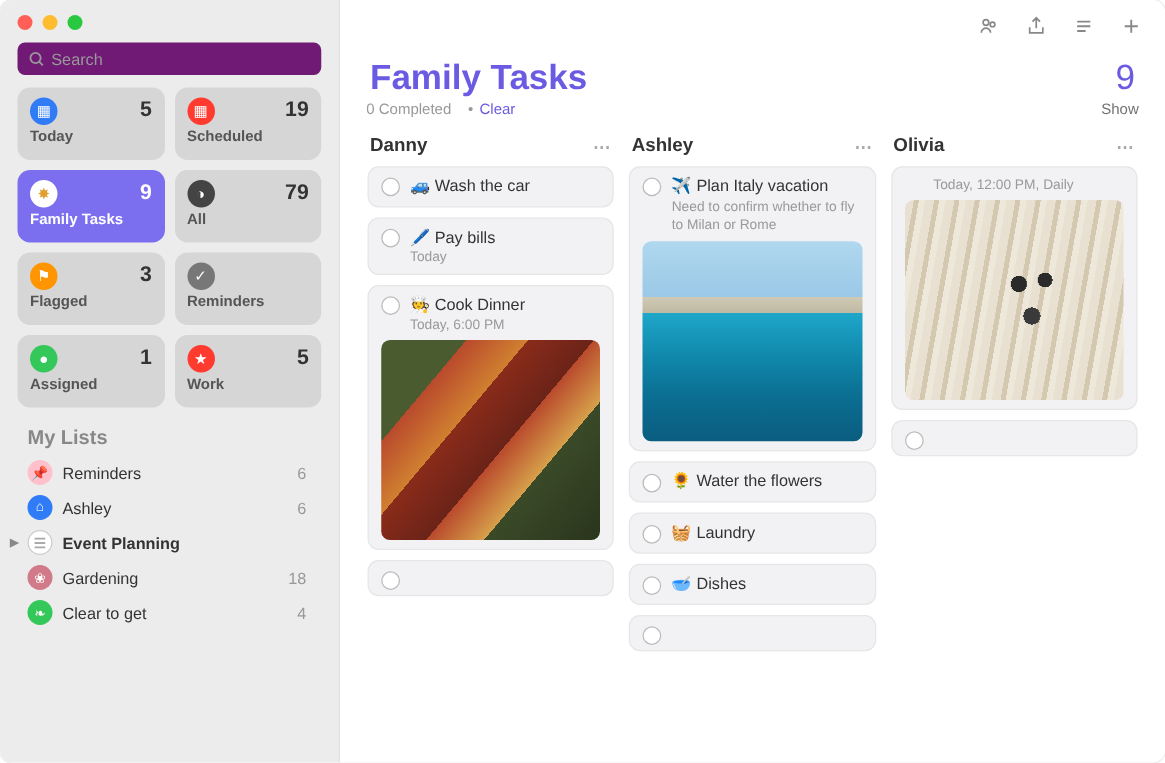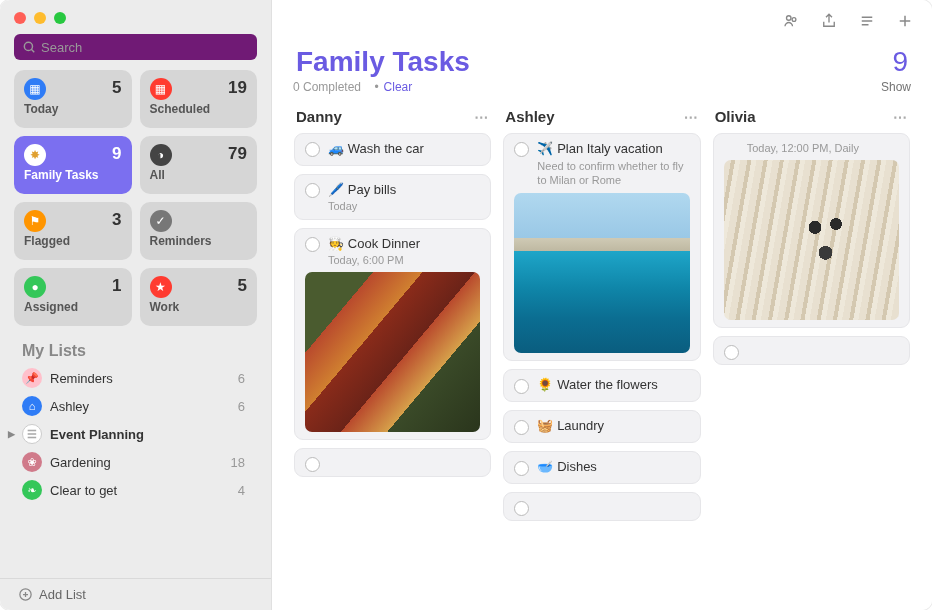--- a/index.html
+++ b/index.html
@@ -131,28 +131,20 @@
     <div class="licon" style="background:#d07a8a">❀</div>
     <span>Gardening</span>
     <span class="lcount">18</span>
   </div>
   <div class="list-row">
     <div class="licon" style="background:#34c759">❧</div>
     <span>Clear to get</span>
     <span class="lcount">4</span>
   </div>
 
-  <div class="sidebar-footer">
-    <svg viewBox="0 0 24 24" fill="none" stroke="#888" stroke-width="2">
-        <circle cx="12" cy="12" r="9"></circle>
-        <line x1="12" y1="8" x2="12" y2="16"></line>
-        <line x1="8" y1="12" x2="16" y2="12"></line>
-      </svg>
-    <span>Add List</span>
-  </div>
 </div>
 
 <div class="main">
   <div class="toolbar">
     <svg viewBox="0 0 24 24" fill="none" stroke="#888" stroke-width="1.8">
         <circle cx="9" cy="8" r="3"></circle>
         <circle cx="16" cy="10" r="2.5"></circle>
         <path d="M4 19c0-3 3-5 5-5s5 2 5 5"></path>
       </svg>
     <svg viewBox="0 0 24 24" fill="none" stroke="#888" stroke-width="1.8">

